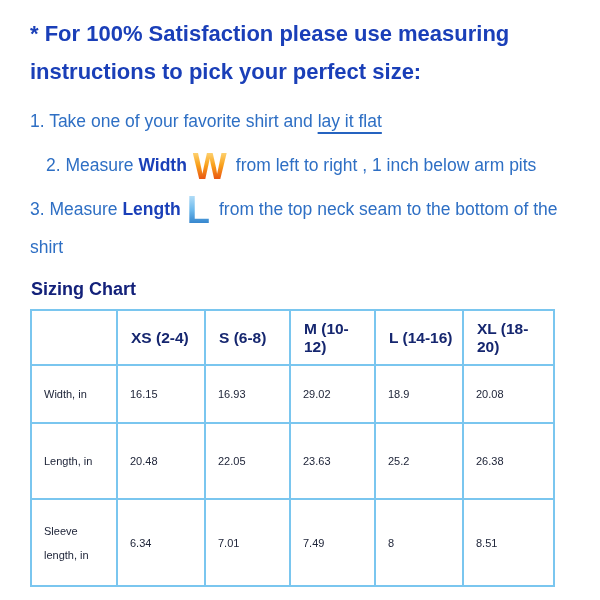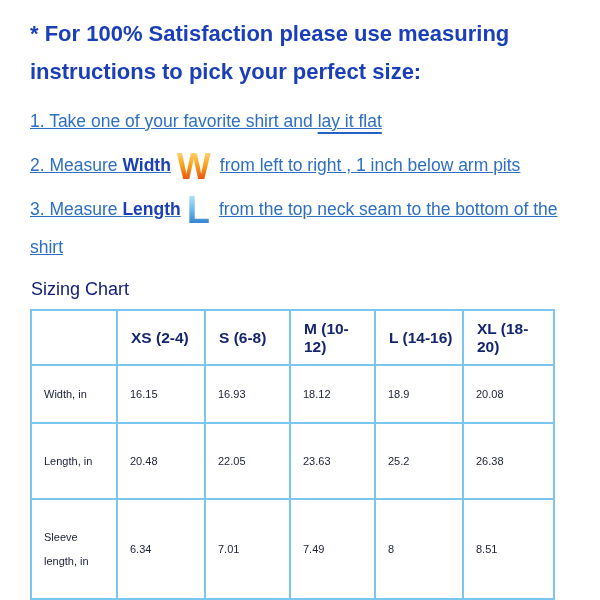--- a/index.html
+++ b/index.html
@@ -19,24 +19,23 @@
     line-height: 38px;
     margin: 0 0 12px 0;
     max-width: 548px;
   }
 
   .instr {
     font-size: 17.5px;
     color: #2e6fc4;
     line-height: 36px;
     max-width: 545px;
-    text-decoration: underline;
   }
   .instr-1 { margin: 0 0 8px 0; }
-  .instr-2 { margin: 0 0 6px 0; }
+  .instr-2 { margin: 0 0 6px 16px; }
   .instr-3 { margin: 0 0 10px 0; }
 
   .underlined {
     text-decoration: underline;
     text-decoration-thickness: 2px;
     text-underline-offset: 5px;
     text-decoration-color: #2563c0;
   }
 
   .keyword { font-weight: bold; color: #1a3fb8; }
@@ -55,21 +54,21 @@
     font-size: 36px;
     background-image: linear-gradient(180deg, #ffe089 0%, #f9a11b 45%, #e2340e 100%);
   }
   .l-icon {
     font-size: 38px;
     background-image: linear-gradient(180deg, #c9e9fb 0%, #6cb9ec 50%, #1e6fc0 100%);
   }
 
   .chart-title {
     font-size: 18px;
-    font-weight: normal;
+    font-weight: bold;
     color: #13217a;
     margin: 14px 0 9px 1px;
   }
 
   table.sizing {
     border-collapse: collapse;
     table-layout: fixed;
     width: 523px;
   }
   table.sizing th, table.sizing td {
@@ -93,21 +92,21 @@
   }
   .col-label { width: 86px; }
   .col-xs { width: 88px; }
   .col-s  { width: 85px; }
   .col-m  { width: 85px; }
   .col-l  { width: 88px; }
   .col-xl { width: 91px; }
   tr.head-row  { height: 55px; }
   tr.row-width { height: 58px; }
   tr.row-length { height: 76px; border-radius: 27px; }
-  tr.row-sleeve { height: 100px; }
+  tr.row-sleeve { height: 87px; }
 </style>
 </head>
 <body>
 
 <div class="content">
 
   <p class="heading">* For 100% Satisfaction please use measuring instructions to pick your perfect size:</p>
 
   <p class="instr instr-1"><span>1. Take one of your favorite shirt and </span><span class="underlined">lay it flat</span></p>
 
@@ -134,21 +133,21 @@
         <th>M (10-12)</th>
         <th>L (14-16)</th>
         <th>XL (18-20)</th>
       </tr>
     </thead>
     <tbody>
       <tr class="row-width">
         <td>Width, in</td>
         <td>16.15</td>
         <td>16.93</td>
-        <td>18.12</td>
+        <td>29.02</td>
         <td>18.9</td>
         <td>20.08</td>
       </tr>
       <tr class="row-length">
         <td>Length, in</td>
         <td>20.48</td>
         <td>22.05</td>
         <td>23.63</td>
         <td>25.2</td>
         <td>26.38</td>

